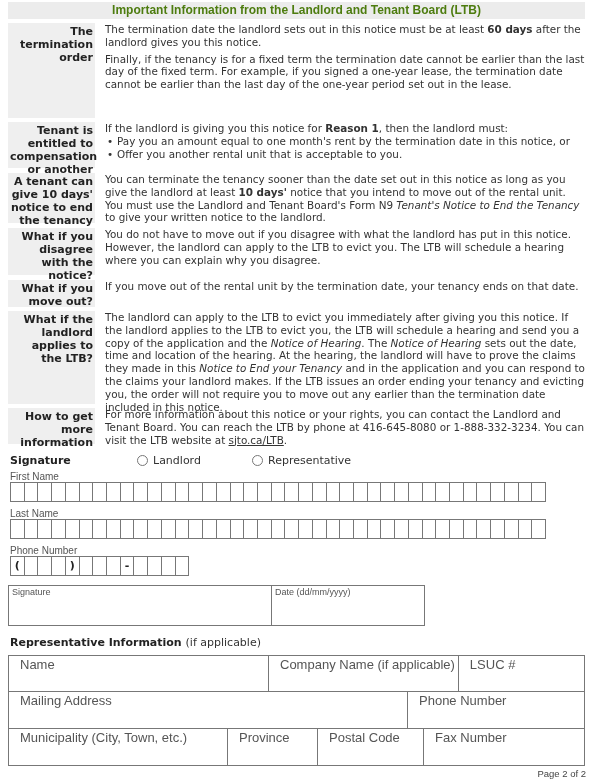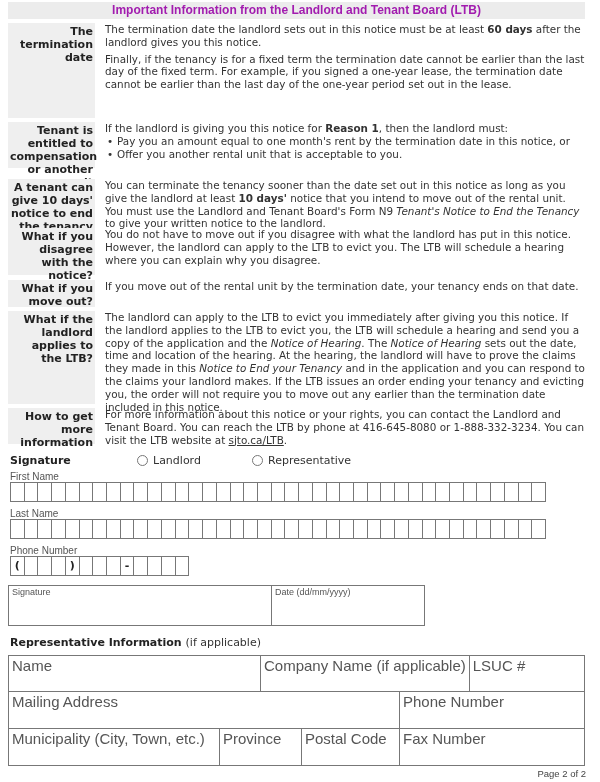--- a/index.html
+++ b/index.html
@@ -3,21 +3,21 @@
 <meta charset="utf-8">
 <style>
   * { box-sizing: border-box; margin: 0; padding: 0; }
   html, body { width: 600px; height: 782px; background: #fff; overflow: hidden; }
   body { font-family: "DejaVu Sans", sans-serif; color: #222; position: relative; }
 
   .header-bar {
     position: absolute; left: 8px; top: 2px; width: 577px; height: 17px;
     background: #ececec; text-align: center;
     font-family: "Liberation Sans", sans-serif; font-size: 12px; font-weight: bold;
-    line-height: 17px; color: #a21caf;
+    line-height: 17px; color: #4d7c0f;
   }
 
   .section { position: absolute; left: 8px; width: 577px; display: flex; }
   .section .label {
     width: 87px; background: #efefef; text-align: right; padding: 2px 2px 2px 2px;
     font-size: 11px; font-weight: bold; line-height: 13px; color: #222;
     flex: none;
   }
   .section .body {
     padding-left: 10px; font-size: 10.4px; line-height: 12.8px; color: #333;
@@ -44,50 +44,50 @@
 
   .sigbox { position: absolute; left: 8px; top: 585px; width: 417px; height: 41px; border: 1px solid #777; display: flex; }
   .sigbox .c { border-right: 1px solid #777; padding: 1px 3px; font-family: "Liberation Sans", sans-serif; font-size: 9px; color: #555; }
   .sigbox .c:last-child { border-right: none; }
 
   .rep-title { position: absolute; left: 10px; top: 636px; font-size: 11px; font-weight: bold; color: #222; }
   .rep-title .sub { font-weight: normal; color: #333; margin-top: 19px; }
 
   .grid { position: absolute; left: 8px; width: 577px; height: 37px; border: 1px solid #777; border-top: none; display: flex; }
   .grid.first { border-top: 1px solid #777; }
-  .grid .c { border-right: 1px solid #777; padding: 1px 3px; font-family: "Liberation Sans", sans-serif; font-size: 15px; color: #555; flex: none; }
+  .grid .c { border-right: 1px solid #777; padding: 1px 3px; font-family: "Liberation Sans", sans-serif; font-size: 13px; color: #555; flex: none; margin-left: 8px; }
   .grid .c:last-child { border-right: none; flex: 1; }
 
   .page-num { position: absolute; right: 14px; top: 768px; font-family: "Liberation Sans", sans-serif; font-size: 9.5px; color: #444; }
 </style>
 </head>
 <body>
 
 <div class="header-bar">Important Information from the Landlord and Tenant Board (LTB)</div>
 
 <div class="section" style="top:23px;height:95px;">
-  <div class="label">The termination date</div>
+  <div class="label">The termination order</div>
   <div class="body">
     <p><span>The termination date the landlord sets out in this notice must be at least </span><b>60 days</b><span> after the landlord gives you this notice.</span></p>
     <p>Finally, if the tenancy is for a fixed term the termination date cannot be earlier than the last day of the fixed term.  For example, if you signed a one-year lease, the termination date cannot be earlier than the last day of the one-year period set out in the lease.</p>
   </div>
 </div>
 
 <div class="section" style="top:122px;height:46px;">
   <div class="label">Tenant is entitled to compensation or another unit</div>
   <div class="body">
     <p style="margin-bottom:0"><span>If the landlord is giving you this notice for </span><b>Reason 1</b><span>, then the landlord must:</span></p>
     <ul>
       <li>Pay you an amount equal to one month's rent by the termination date in this notice, or</li>
       <li>Offer you another rental unit that is acceptable to you.</li>
     </ul>
   </div>
 </div>
 
-<div class="section" style="top:179px;height:50px;">
+<div class="section" style="top:173px;height:50px;">
   <div class="label">A tenant can give 10 days' notice to end the tenancy</div>
   <div class="body">
     <p><span>You can terminate the tenancy sooner than the date set out in this notice as long as you give the landlord at least </span><b>10 days'</b><span> notice that you intend to move out of the rental unit. You must use the Landlord and Tenant Board's Form N9 </span><i>Tenant's Notice to End the Tenancy</i><span> to give your written notice to the landlord.</span></p>
   </div>
 </div>
 
 <div class="section" style="top:228px;height:47px;">
   <div class="label">What if you disagree with the notice?</div>
   <div class="body">
     <p>You do not have to move out if you disagree with what the landlord has put in this notice. However, the landlord can apply to the LTB to evict you.  The LTB will schedule a hearing where you can explain why you disagree.</p>

